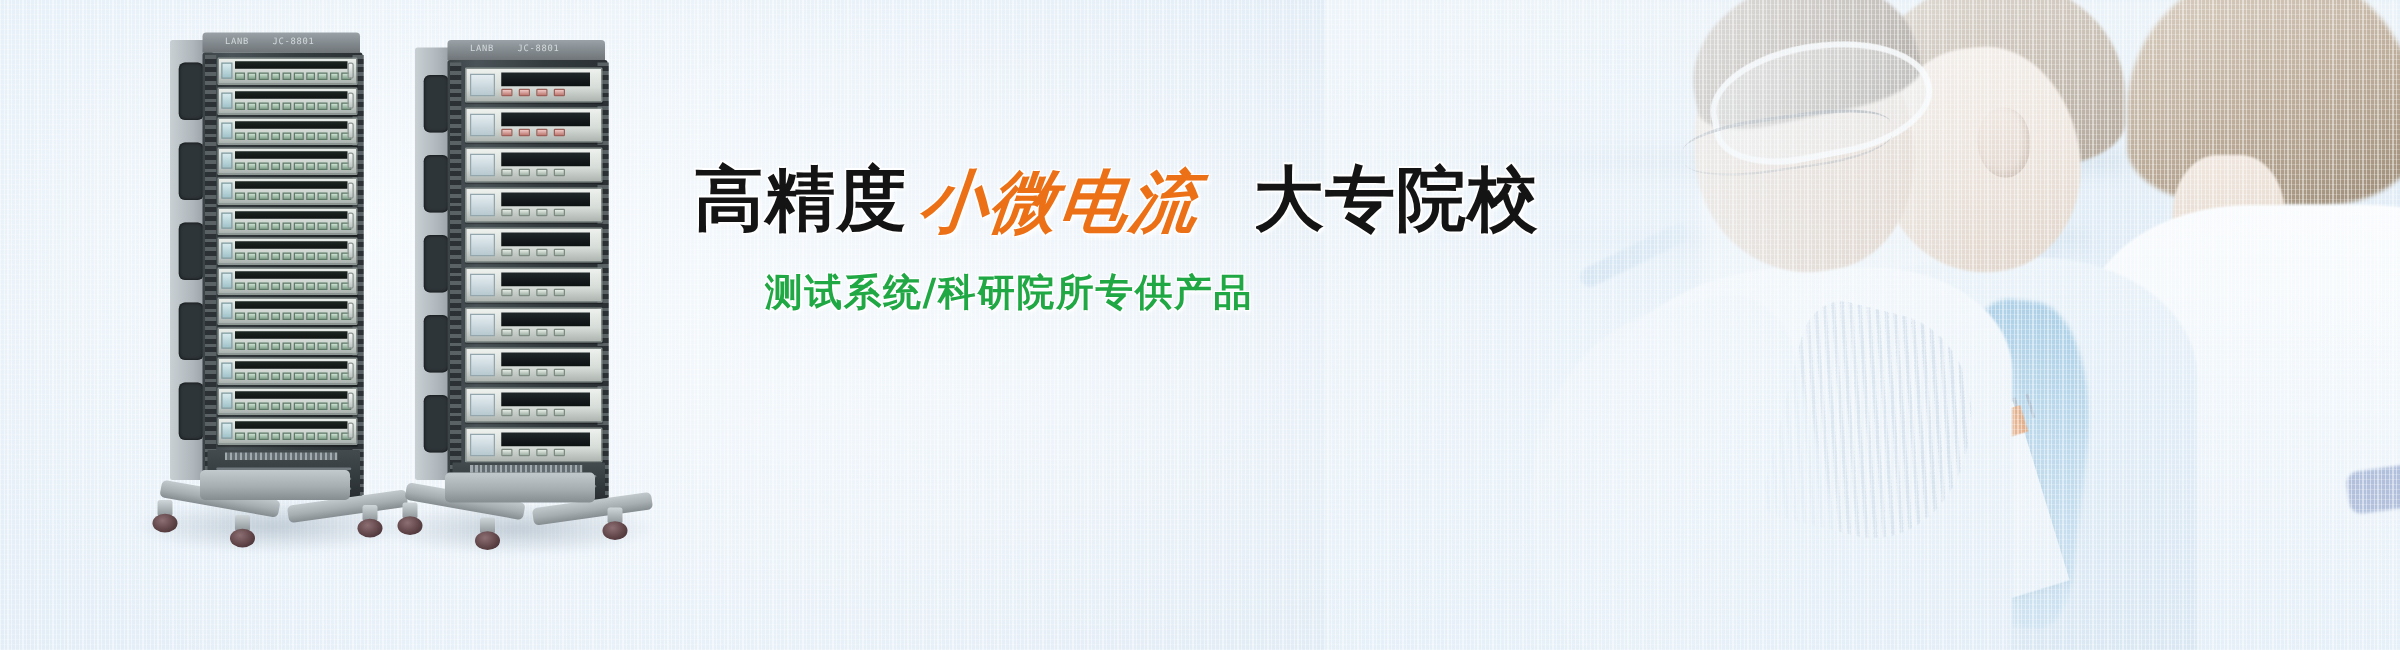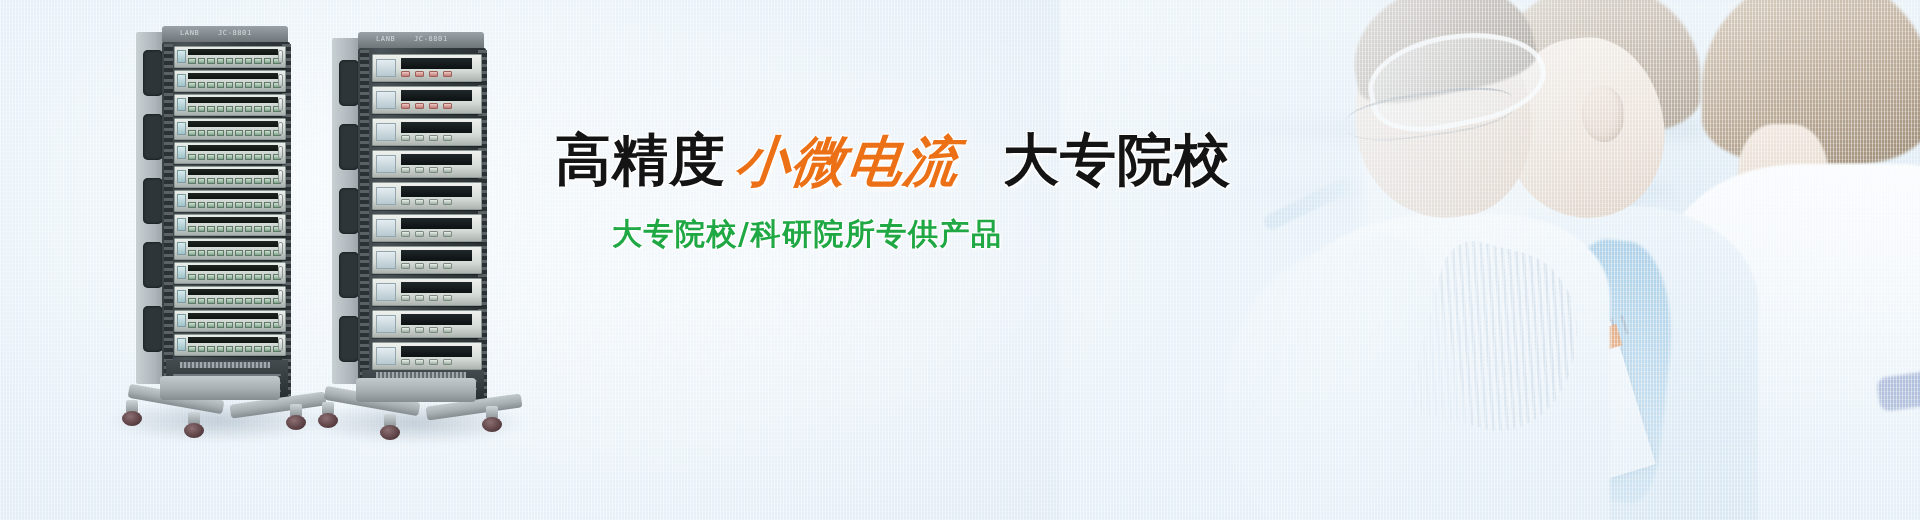--- a/index.html
+++ b/index.html
@@ -904,16 +904,16 @@
         <span class="wheel"></span>
       </div>
   </div>
 
   <div class="copy">
     <div class="headline">
       <span class="hl-black">高精度</span>
       <span class="hl-orange">小微电流</span>
       <span class="hl-black">大专院校</span>
     </div>
-    <div class="tagline">大专院校/科研院所专供产品</div>
+    <div class="tagline">测试系统/科研院所专供产品</div>
   </div>
 
 </div>
 
 </body></html>

